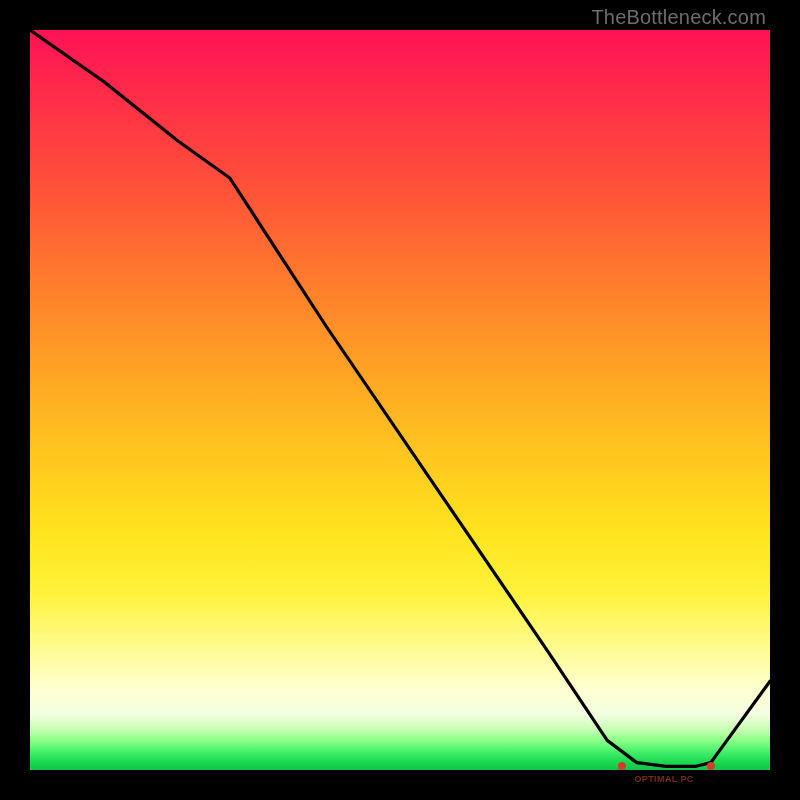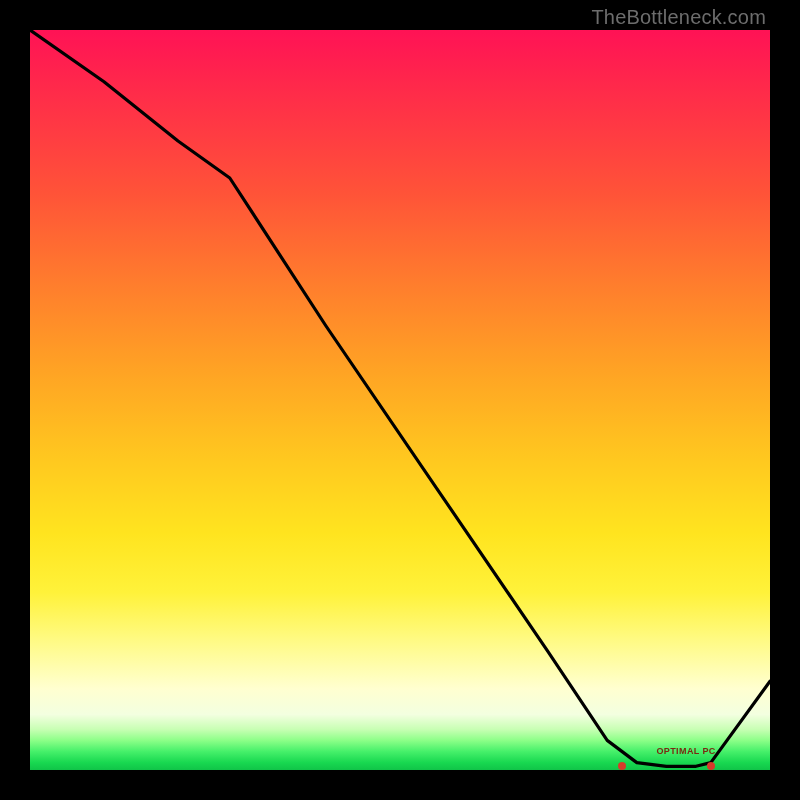--- a/index.html
+++ b/index.html
@@ -84,15 +84,15 @@
 <div class="watermark">TheBottleneck.com</div>
 
 <div class="frame">
   <div class="plot-area"></div>
 
   <svg class="plot" width="740" height="740" viewBox="0 0 740 740">
     <polyline id="curve" fill="none" stroke="#000000" stroke-width="3.2" stroke-linejoin="round" stroke-linecap="round" points="0.0,0.0 74.0,51.8 148.0,111.0 199.8,148.0 296.0,296.0 407.0,458.8 518.0,621.6 577.2,710.4 606.8,732.6 636.4,736.3 666.0,736.3 680.8,732.6 740.0,651.2"></polyline>
   </svg>
 
   <span id="opt-dot-left" class="optimal-dot" style="left: 588px; top: 732.3px; background: rgb(214, 59, 42);"></span>
-  <span id="opt-label" class="optimal-chip" style="left: 604.4px; top: 716px; color: rgb(122, 42, 18); margin-left: 22px;">OPTIMAL PC</span>
+  <span id="opt-label" class="optimal-chip" style="left: 604.4px; top: 744px; color: rgb(122, 42, 18);">OPTIMAL PC</span>
   <span id="opt-dot-right" class="optimal-dot" style="left: 676.8px; top: 732.3px; background: rgb(214, 59, 42);"></span>
 </div>
 
 </body></html>

